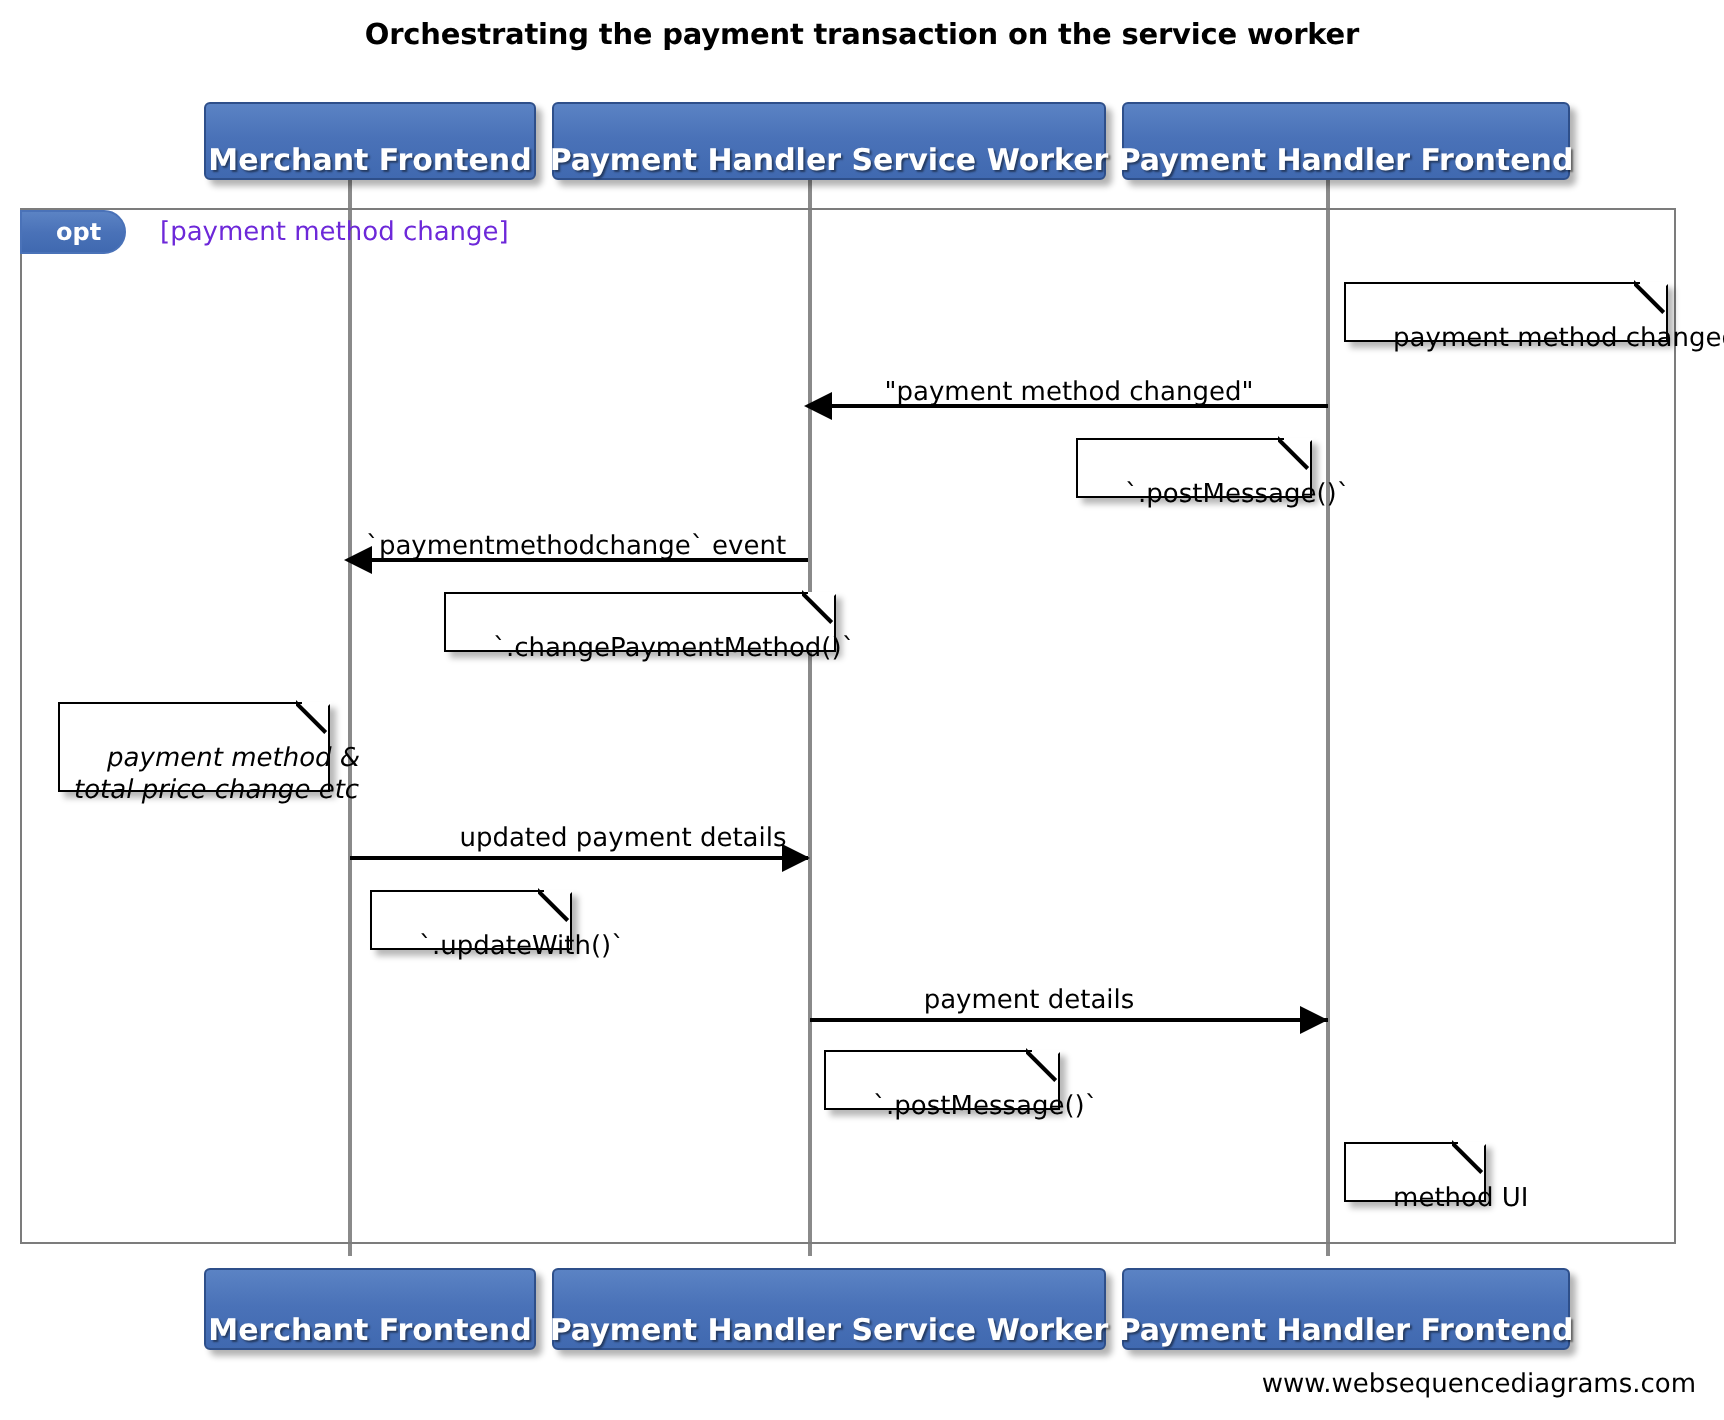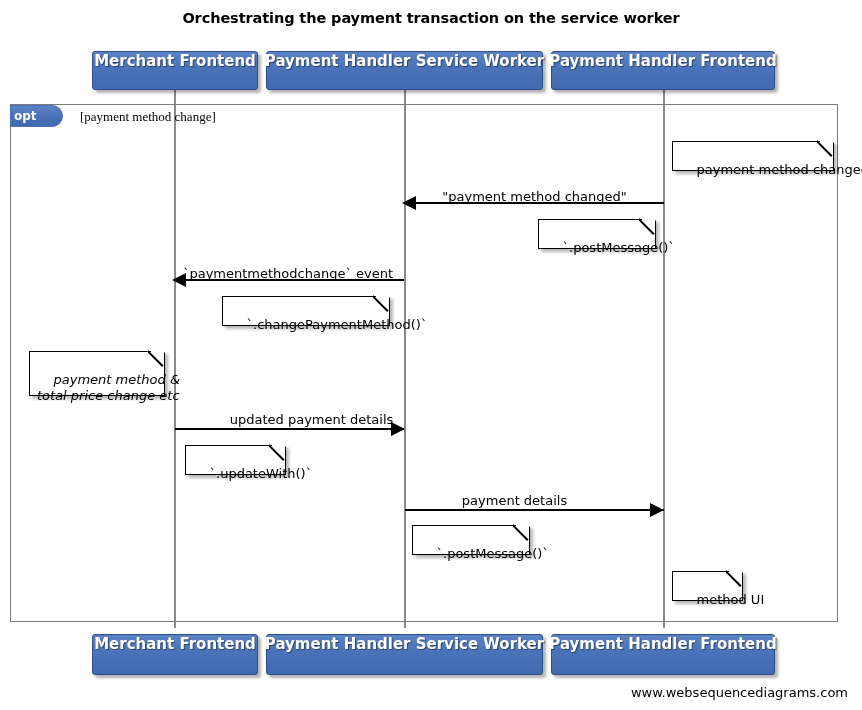--- a/index.html
+++ b/index.html
@@ -39,25 +39,26 @@
     position: absolute;
     box-sizing: border-box;
     background: linear-gradient(to bottom, #5b83c4 0%, #4a72b8 45%, #4069b0 100%);
     background-color: #4a72b8;
     border: 1px solid #2e4f8a;
     border-radius: 3px;
     color: #ffffff;
     font-size: 15px;
     font-weight: bold;
     display: flex;
-    align-items: flex-start;
+    align-items: flex-end;
     justify-content: center;
     text-shadow: 1px 1px 1px rgba(0,0,0,0.45);
     box-shadow: 3px 3px 3px rgba(0,0,0,0.30);
     white-space: nowrap;
+    margin-left: 10px;
   }
 
   
   .lifeline {
     position: absolute;
     width: 2px;
     background: #8a8a8a;
   }
 
   
@@ -73,28 +74,27 @@
     background: linear-gradient(to bottom, #5b83c4 0%, #4a72b8 50%, #4069b0 100%);
     background-color: #4a72b8;
     border: 1px solid #4a72b8;
     border-top-right-radius: 11px;
     border-bottom-right-radius: 11px;
     color: #ffffff;
     font-size: 12px;
     font-weight: bold;
     display: flex;
     align-items: center;
-    padding-left: 3px;
+    padding-left: 17px;
   }
   .frame-guard {
     position: absolute;
     font-size: 13px;
-    color: #000000;
+    color: #6d28d9;
     white-space: nowrap;
-    font-family: Liberation Serif, serif;
   }
 
   
   .msg-line {
     position: absolute;
     height: 2px;
     background: #000000;
   }
   .msg-label {
     position: absolute;
@@ -202,21 +202,21 @@
   <div class="note" style="left:538px; top:219px; width:118px; height:30px;">
     <span>`.postMessage()`</span>
     <span class="fold-tri"></span>
     <span class="fold-diag"></span>
   </div>
 
   <div class="msg-label" style="left:175px; top:266px; width:226px;">`paymentmethodchange` event</div>
   <div class="msg-line" style="left:175px; top:279px; width:229px;"></div>
   <div class="arrowhead arrow-left" style="left:172px; top:273px;"></div>
 
-  <div class="note" style="left:222px; top:296px; width:168px; height:30px;">
+  <div class="note" style="left:222px; top:296px; width:196px; height:30px;">
     <span>`.changePaymentMethod()`</span>
     <span class="fold-tri"></span>
     <span class="fold-diag"></span>
   </div>
 
   <div class="note" style="left:29px; top:351px; width:136px; height:45px;font-style:italic;">
     <span>payment method &amp;
 total price change etc</span>
     <span class="fold-tri"></span>
     <span class="fold-diag"></span>

